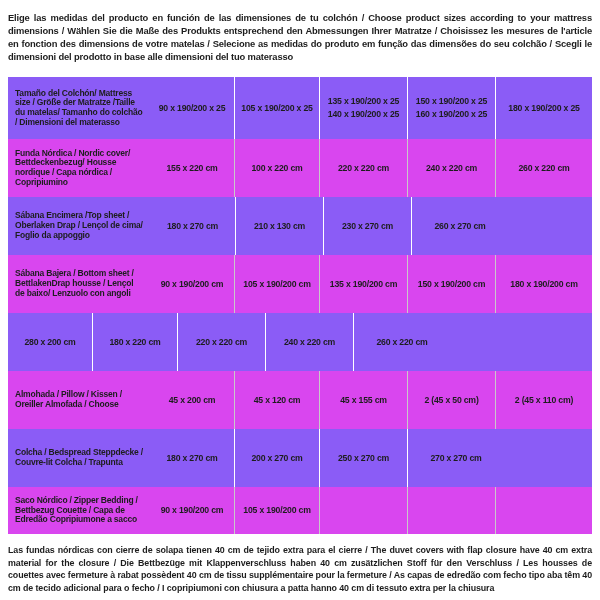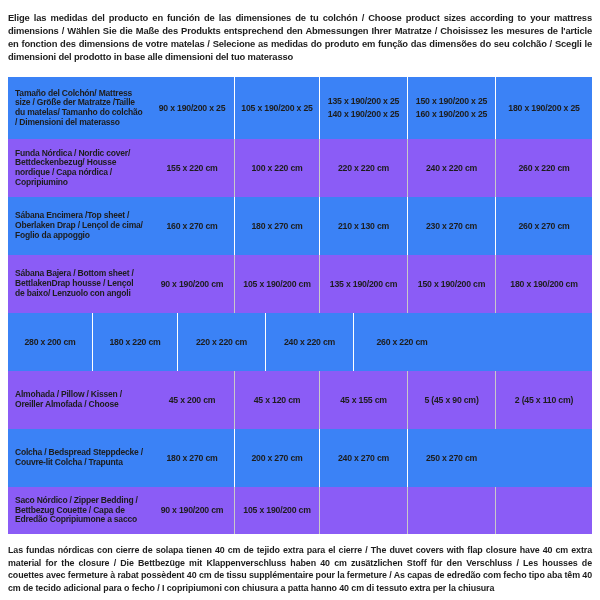--- a/index.html
+++ b/index.html
@@ -27,23 +27,23 @@
     letter-spacing: -0.15px;
     text-align: justify;
   }
   .size-table {
     margin: 14px 0 0 8px;
     width: 584px;
   }
   .row {
     display: flex;
     height: 58px;
-    background: #8b5cf6;
-  }
-  .row.gray { background: #3b82f6; }
+    background: #d946ef;
+  }
+  .row.gray { background: #8b5cf6; }
   .row.r0 { height: 62px; }
   .row.r7 { height: 47px; }
   .lcell {
     width: 142px;
     padding: 0 5px 0 7px;
     display: flex;
     align-items: center;
     font-size: 8.5px;
     line-height: 9.7px;
     font-weight: 700;
@@ -122,23 +122,20 @@
       <div class="vcell c4">
           <span>240 x 220 cm</span>
         </div>
       <div class="vcell c5">
           <span>260 x 220 cm</span>
         </div>
     </div>
 
     <div class="row gray r2">
       <div class="lcell">Sábana Encimera /Top sheet / Oberlaken Drap / Lençol de cima/ Foglio da appoggio</div>
-      <div class="vcell c1">
-          <span>160 x 270 cm</span>
-        </div>
       <div class="vcell c2">
           <span>180 x 270 cm</span>
         </div>
       <div class="vcell c3">
           <span>210 x 130 cm</span>
         </div>
       <div class="vcell c4">
           <span>230 x 270 cm</span>
         </div>
       <div class="vcell c5">
@@ -188,40 +185,40 @@
       <div class="vcell c1">
           <span>45 x 200 cm</span>
         </div>
       <div class="vcell c2">
           <span>45 x 120 cm</span>
         </div>
       <div class="vcell c3">
           <span>45 x 155 cm</span>
         </div>
       <div class="vcell c4">
-          <span>5 (45 x 90 cm)</span>
+          <span>2 (45 x 50 cm)</span>
         </div>
       <div class="vcell c5">
           <span>2 (45 x 110 cm)</span>
         </div>
     </div>
 
     <div class="row gray r6">
       <div class="lcell">Colcha / Bedspread Steppdecke / Couvre-lit Colcha / Trapunta</div>
       <div class="vcell c1">
           <span>180 x 270 cm</span>
         </div>
       <div class="vcell c2">
           <span>200 x 270 cm</span>
         </div>
-      <div class="vcell c3">
-          <span>240 x 270 cm</span>
-        </div>
       <div class="vcell c4">
           <span>250 x 270 cm</span>
+        </div>
+      <div class="vcell c5">
+          <span>270 x 270 cm</span>
         </div>
     </div>
 
     <div class="row r7">
       <div class="lcell">Saco Nórdico / Zipper Bedding / Bettbezug Couette  / Capa de Edredão Copripiumone a sacco</div>
       <div class="vcell c1">
           <span>90 x 190/200 cm</span>
         </div>
       <div class="vcell c2">
           <span>105 x 190/200 cm</span>

